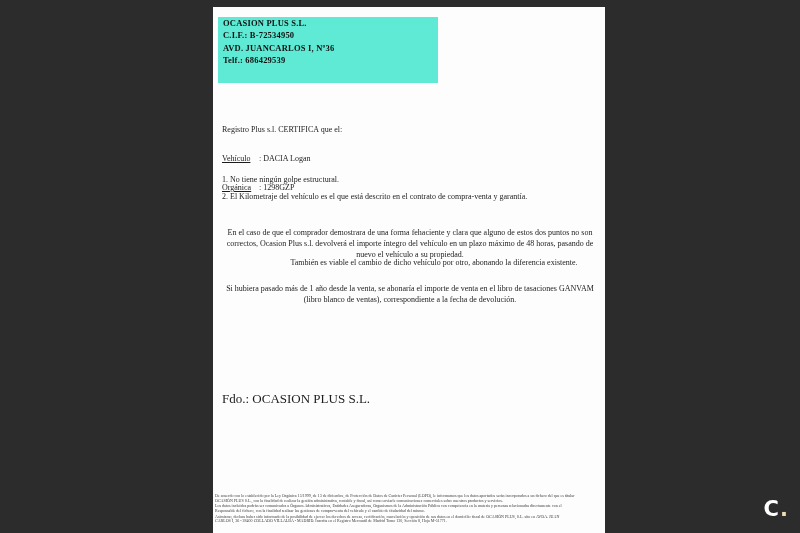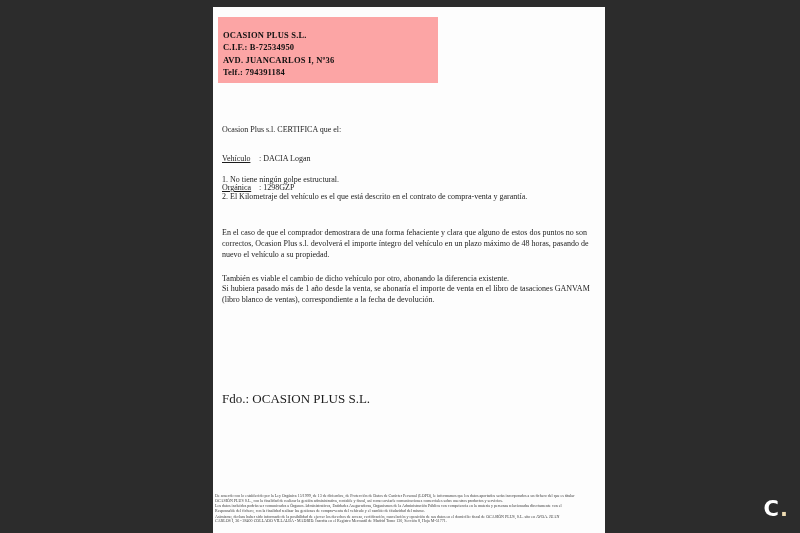--- a/index.html
+++ b/index.html
@@ -7,42 +7,42 @@
   body { background:#2c2c2c; font-family:"Liberation Serif", serif; }
   .stage { position:absolute; left:0; top:0; width:800px; height:533px; background:#2c2c2c; }
 
   .doc {
     position:absolute; left:213px; top:7px; width:392px; height:526px;
     background:#fdfdfd; color:#1c1c1c;
   }
 
   .header-box {
     position:absolute; left:5px; top:10px; width:220px; height:66px;
-    background:#fca5a5; padding:12px 0 0 5px;
+    background:#5eead4; padding:0 0 0 5px;
   }
   .header-box .hline {
     font-weight:bold; font-size:8.5px; line-height:12.4px; letter-spacing:0.2px;
     white-space:nowrap; color:#111;
   }
 
   .date-line {
     position:absolute; left:170px; top:93px; font-size:7.6px; white-space:nowrap; color:#222;
   }
 
   .certify-block { position:absolute; left:9px; top:116px; font-size:8px; line-height:13px; }
   .field-row { white-space:nowrap; }
   .field-label { text-decoration:underline; display:inline-block; width:37px;margin-top:16px; }
 
   .point { position:absolute; left:9px; font-size:8px; white-space:nowrap; }
   .point-1 { top:168px; }
   .point-2 { top:185px; }
 
-  .para { position:absolute; left:9px; width:376px; font-size:8px; line-height:11.2px; text-align:left; }
+  .para { position:absolute; left:9px; width:376px; font-size:8px; line-height:11.2px; text-align:center; }
   .para-1 { top:220px; }
-  .para-2 { top:266px; }
+  .para-2 { top:250px;margin-left:24px; }
   .para-3 { top:276px; }
 
   .signature { position:absolute; left:9px; top:384px; font-size:13px; white-space:nowrap; }
 
   .legal {
     position:absolute; left:2px; top:487px; width:800px;
     transform:scale(0.48); transform-origin:0 0;
     font-size:8.4px; line-height:10.4px; color:#3a3a3a;
   }
   .legal .legal-line { white-space:nowrap; }
@@ -58,26 +58,26 @@
 <body>
 
 <div class="stage">
 
   <div class="doc">
 
     <div class="header-box">
       <div class="hline">OCASION PLUS S.L.</div>
       <div class="hline">C.I.F.: B-72534950</div>
       <div class="hline">AVD. JUANCARLOS I, Nº36</div>
-      <div class="hline">Telf.: 794391184</div>
+      <div class="hline">Telf.: 686429539</div>
     </div>
 
 
     <div class="certify-block">
-      <div>Ocasion Plus s.l. CERTIFICA que el:</div>
+      <div>Registro Plus s.l. CERTIFICA que el:</div>
       <div class="field-row">
         <span class="field-label">Vehículo</span><span>: DACIA Logan</span>
       </div>
       <div class="field-row">
         <span class="field-label">Orgánica</span><span>: 1298GZP</span>
       </div>
     </div>
 
     <div class="point point-1">1. No tiene ningún golpe estructural.</div>
     <div class="point point-2">2. El Kilometraje del vehículo es el que está descrito en el contrato de compra-venta y garantía.</div>

